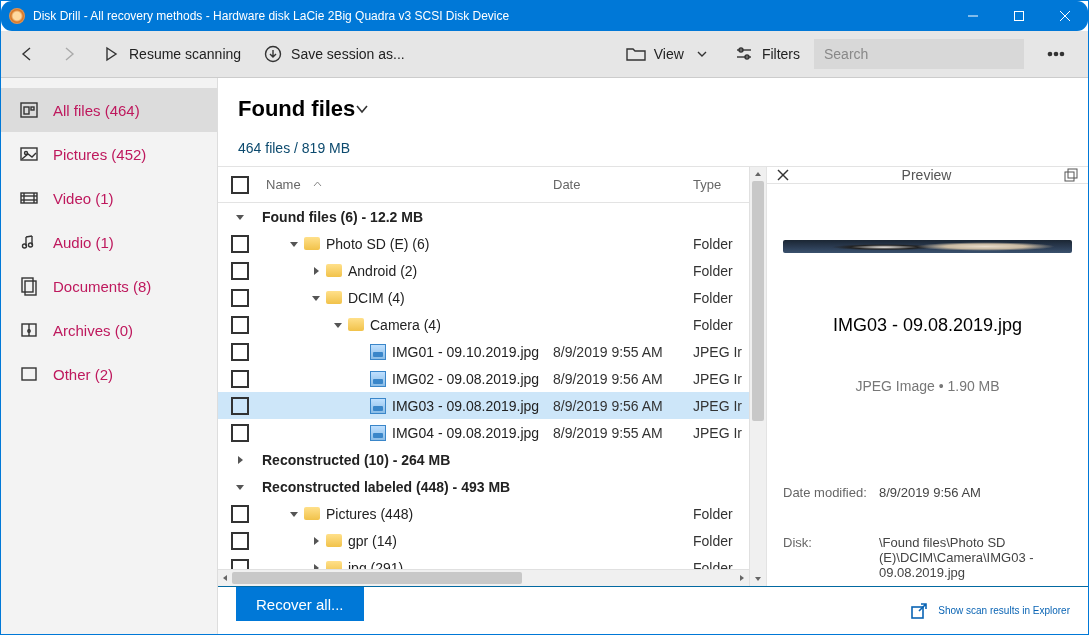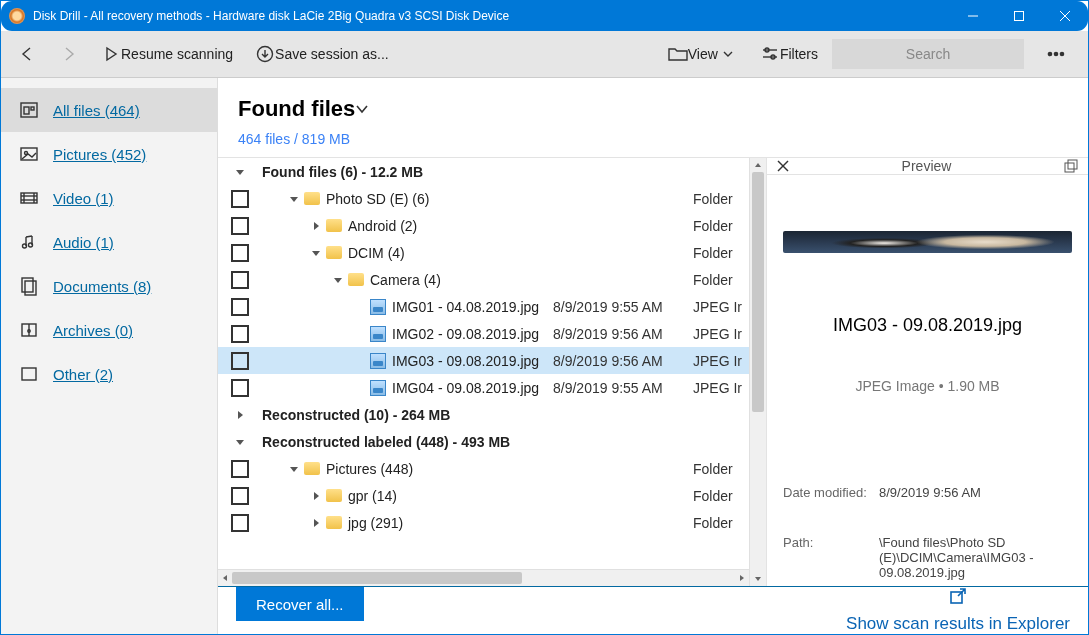--- a/index.html
+++ b/index.html
@@ -9,41 +9,41 @@
 
 .titlebar { height: 30px; background: #0078d7; display: flex; align-items: center; color: #fff; font-size: 12px; border-radius: 11px; }
 .titlebar .app-icon { width: 16px; height: 16px; margin: 0 8px; border-radius: 50%; background: radial-gradient(circle,#ffd9a0 40%,#d87a2a 60%); border:1px solid #fff3; }
 .titlebar .title-text { flex: 0 0 auto; }
 .titlebar .spacer { flex: 1; }
 .win-btn { width: 46px; height: 30px; display: flex; align-items: center; justify-content: center; color:#fff; }
 .win-btn svg { stroke:#fff; fill:none; }
 
 
 .toolbar { height: 47px; background: #e6e6e6; border-bottom: 1px solid #ccc; display: flex; align-items: center; padding: 0 8px; font-size: 14px; color:#222; }
-.tool-btn { display: flex; align-items: center; padding: 4px 8px; margin-right: 6px; }
+.tool-btn { display: flex; align-items: center; gap: 8px; padding: 4px 8px; margin-right: 6px; }
 .tool-icon { width:20px; height:20px; display:flex; align-items:center; justify-content:center; }
 .tool-icon svg { stroke:#333; fill:none; stroke-width:1.4; }
 .nav-arrow.disabled svg { stroke:#aaa; }
 .toolbar .spacer { flex:1; }
-.search { width: 192px; height: 30px; background: #d8d8d8; border: none; padding: 0 10px; font-size: 14px; color:#555;text-align:center; }
+.search { width: 210px; height: 30px; background: #d8d8d8; border: none; padding: 0 10px; font-size: 14px; color:#555; }
 .search::placeholder{ color:#888; }
 .more { margin-left: 14px; }
 
 
 .body { flex:1; display:flex; min-height:0; }
 .sidebar { width: 217px; background:#f3f3f3; border-right:1px solid #ddd; padding-top:10px; }
-.side-item { display:flex; align-items:center; gap:14px; height:44px; padding:0 18px; font-size:15px; color:#0369a1;text-decoration:underline; }
+.side-item { display:flex; align-items:center; gap:14px; height:44px; padding:0 18px; font-size:15px; color:#be185d; }
 .side-item.active { background:#dcdcdc; }
 .side-ic { width:20px; height:20px; display:flex; align-items:center; justify-content:center; }
 .side-ic svg { stroke:#333; fill:none; stroke-width:1.4; }
 
 .main { flex:1; display:flex; flex-direction:column; min-width:0; }
 .heading { padding: 18px 20px 10px; }
 .heading h1 { font-size:22px; font-weight:700; display:flex; align-items:center; gap:0; }
-.heading .sub { color:#3b82f6; font-size:14px; margin-top:9px; }
+.heading .sub { color:#0c4a6e; font-size:14px; margin-top:18px; }
 
 .content { flex:1; display:flex; min-height:0; border-top:1px solid #e3e3e3; }
 .file-area { flex:1; display:flex; flex-direction:column; min-width:0; position:relative; }
 .col-head { height:36px; display:flex; align-items:center; border-bottom:1px solid #e3e3e3; font-size:13px; color:#666; }
 .col-chk { width:44px; display:flex; justify-content:center; }
 .col-name { flex:1; padding-left:4px; display:flex; align-items:center; gap:6px;}
 .col-date { width:140px; }
 .col-type { width:56px; }
 .chkbox-outer { width:18px; height:18px; border:2px solid #333; }
 
@@ -83,21 +83,21 @@
 .prev-sub { text-align:center; color:#777; font-size:14px; margin-bottom:16px;}
 .meta { padding:0 16px; font-size:13px; color:#444; }
 .meta-row { display:flex; margin-bottom:6px;margin-top:35px; }
 .meta-row .k { width:96px; color:#666; flex-shrink:0;}
 .meta-row .v { flex:1; word-break:break-word;}
 
 
 .footer { height:48px; border-top:1px solid #0369a1; padding:0 18px; display:flex; }
 .recover { background:#0078d7; color:#fff; border:none; height:34px; padding:0 20px; font-size:15px;}
 .footer .spacer { flex:1;}
-.explorer-link { color:#0a64b4; font-size:17px; display:flex; align-items:center; gap:10px;flex-direction:column;}
+.explorer-link { color:#0a64b4; font-size:10px; display:flex; align-items:center; gap:10px;}
 .explorer-link svg { stroke:#0a64b4; fill:none; stroke-width:1.6;}
 
 
 svg { display:block; }
 </style>
 </head>
 <body>
 
 <div class="window">
 
@@ -276,20 +276,33 @@
               <svg width="14" height="10">
                 <path d="M2 2 L7 8 L12 2" stroke="#333" fill="none" stroke-width="1.6"></path>
               </svg>
             </span>
         </h1>
         <div class="sub">464 files / 819 MB</div>
       </div>
 
       <div class="content">
         <div class="file-area">
+          <div class="col-head">
+            <div class="col-chk">
+                <div class="chkbox-outer"></div>
+              </div>
+            <div class="col-name">
+                <span>Name</span>
+                <svg width="9" height="7" style="margin-left:6px">
+                  <path d="M1 5 L4.5 1 L8 5" stroke="#888" fill="none"></path>
+                </svg>
+              </div>
+            <div class="col-date">Date</div>
+            <div class="col-type">Type</div>
+          </div>
           <div class="rows" id="rows">
               <div class="row">
                 <div class="col-chk">
                   <span class="arrow">
                     <svg width="10" height="10">
                       <path d="M1 3 L5 8 L9 3 Z"></path>
                     </svg>
                   </span>
                 </div>
                 <div class="name-cell">
@@ -368,21 +381,21 @@
                 <div class="type-cell">Folder</div>
               </div>
               <div class="row">
                 <div class="col-chk">
                   <div class="chkbox-outer"></div>
                 </div>
                 <div class="name-cell">
                   <span class="pad" style="width:88px"></span>
                   <span class="arrow"></span>
                   <span class="img-ic"></span>
-                  <span>IMG01 - 04.08.2019.jpg</span>
+                  <span>IMG01 - 09.10.2019.jpg</span>
                 </div>
                 <div class="date-cell">8/9/2019 9:55 AM</div>
                 <div class="type-cell">JPEG Ir</div>
               </div>
               <div class="row">
                 <div class="col-chk">
                   <div class="chkbox-outer"></div>
                 </div>
                 <div class="name-cell">
                   <span class="pad" style="width:88px"></span>
@@ -547,21 +560,21 @@
           </div>
           <div class="prev-img"></div>
           <div class="prev-name">IMG03 - 09.08.2019.jpg</div>
           <div class="prev-sub">JPEG Image • 1.90 MB</div>
           <div class="meta">
             <div class="meta-row">
               <div class="k">Date modified:</div>
               <div class="v">8/9/2019 9:56 AM</div>
             </div>
             <div class="meta-row">
-              <div class="k">Path:</div>
+              <div class="k">Disk:</div>
               <div class="v">\Found files\Photo SD (E)\DCIM\Camera\IMG03 - 09.08.2019.jpg</div>
             </div>
           </div>
         </div>
       </div>
 
       <div class="footer">
         <button class="recover">Recover all...</button>
         <div class="spacer"></div>
         <div class="explorer-link">

